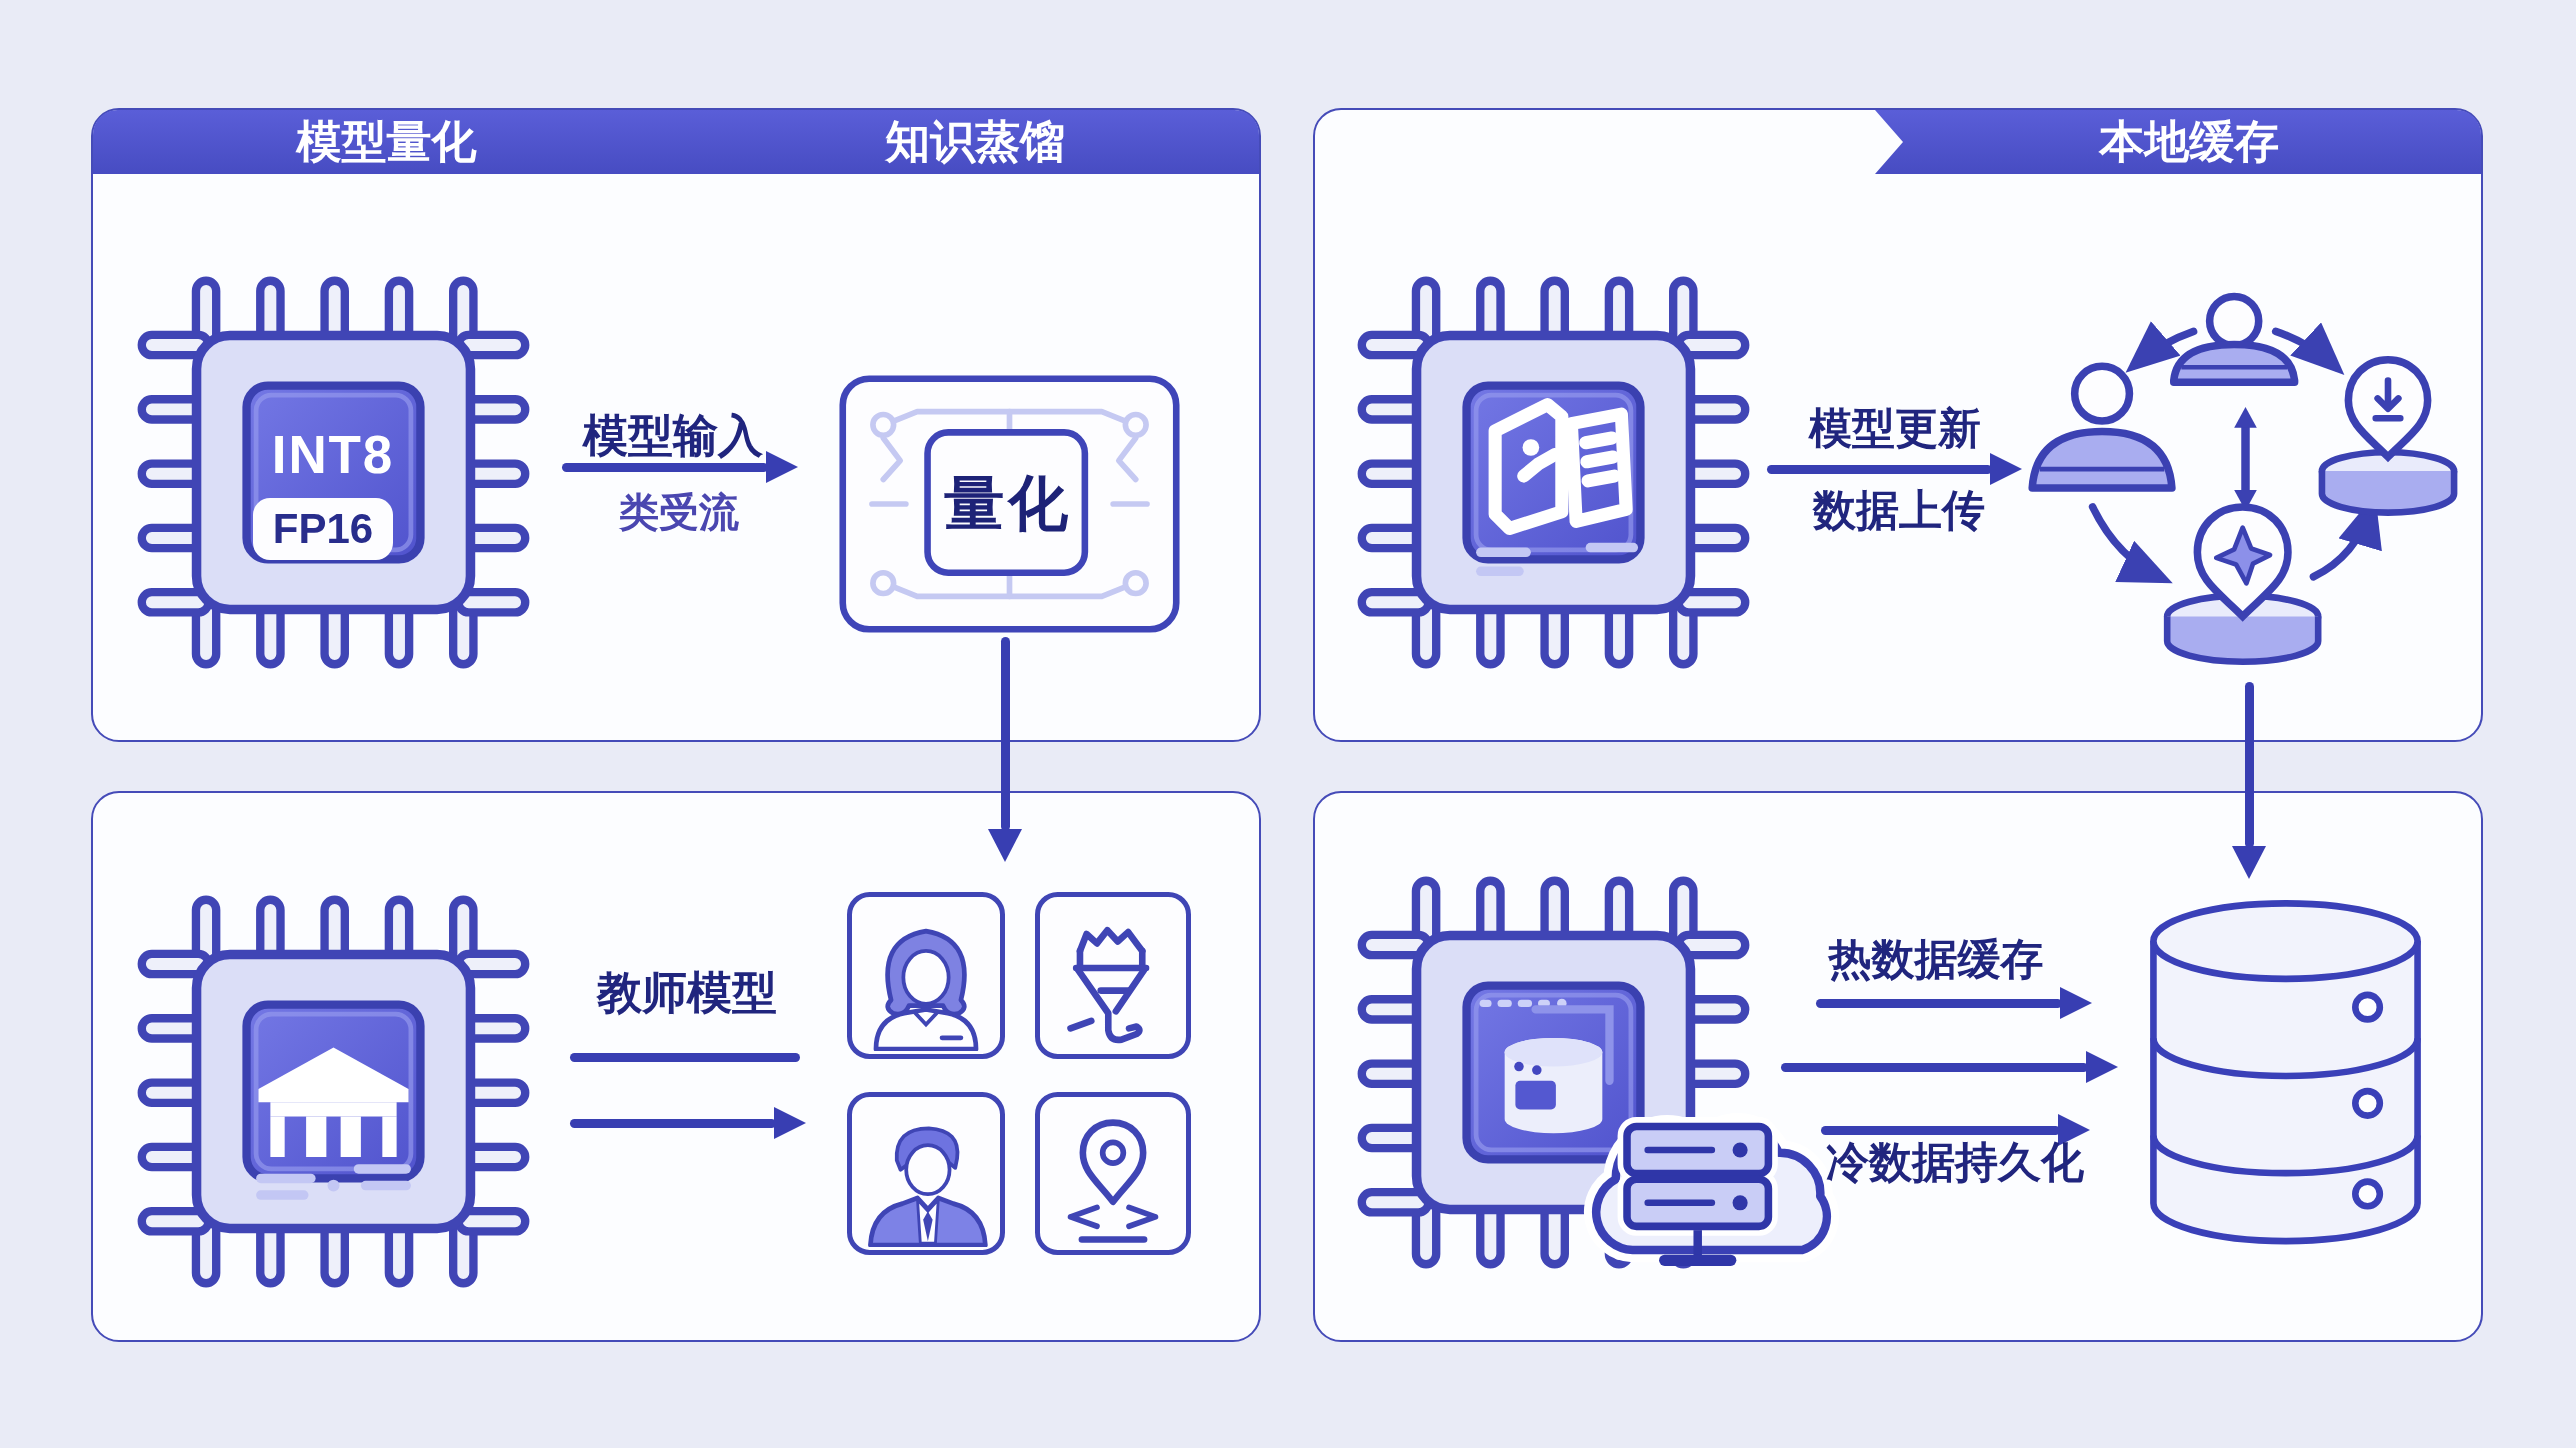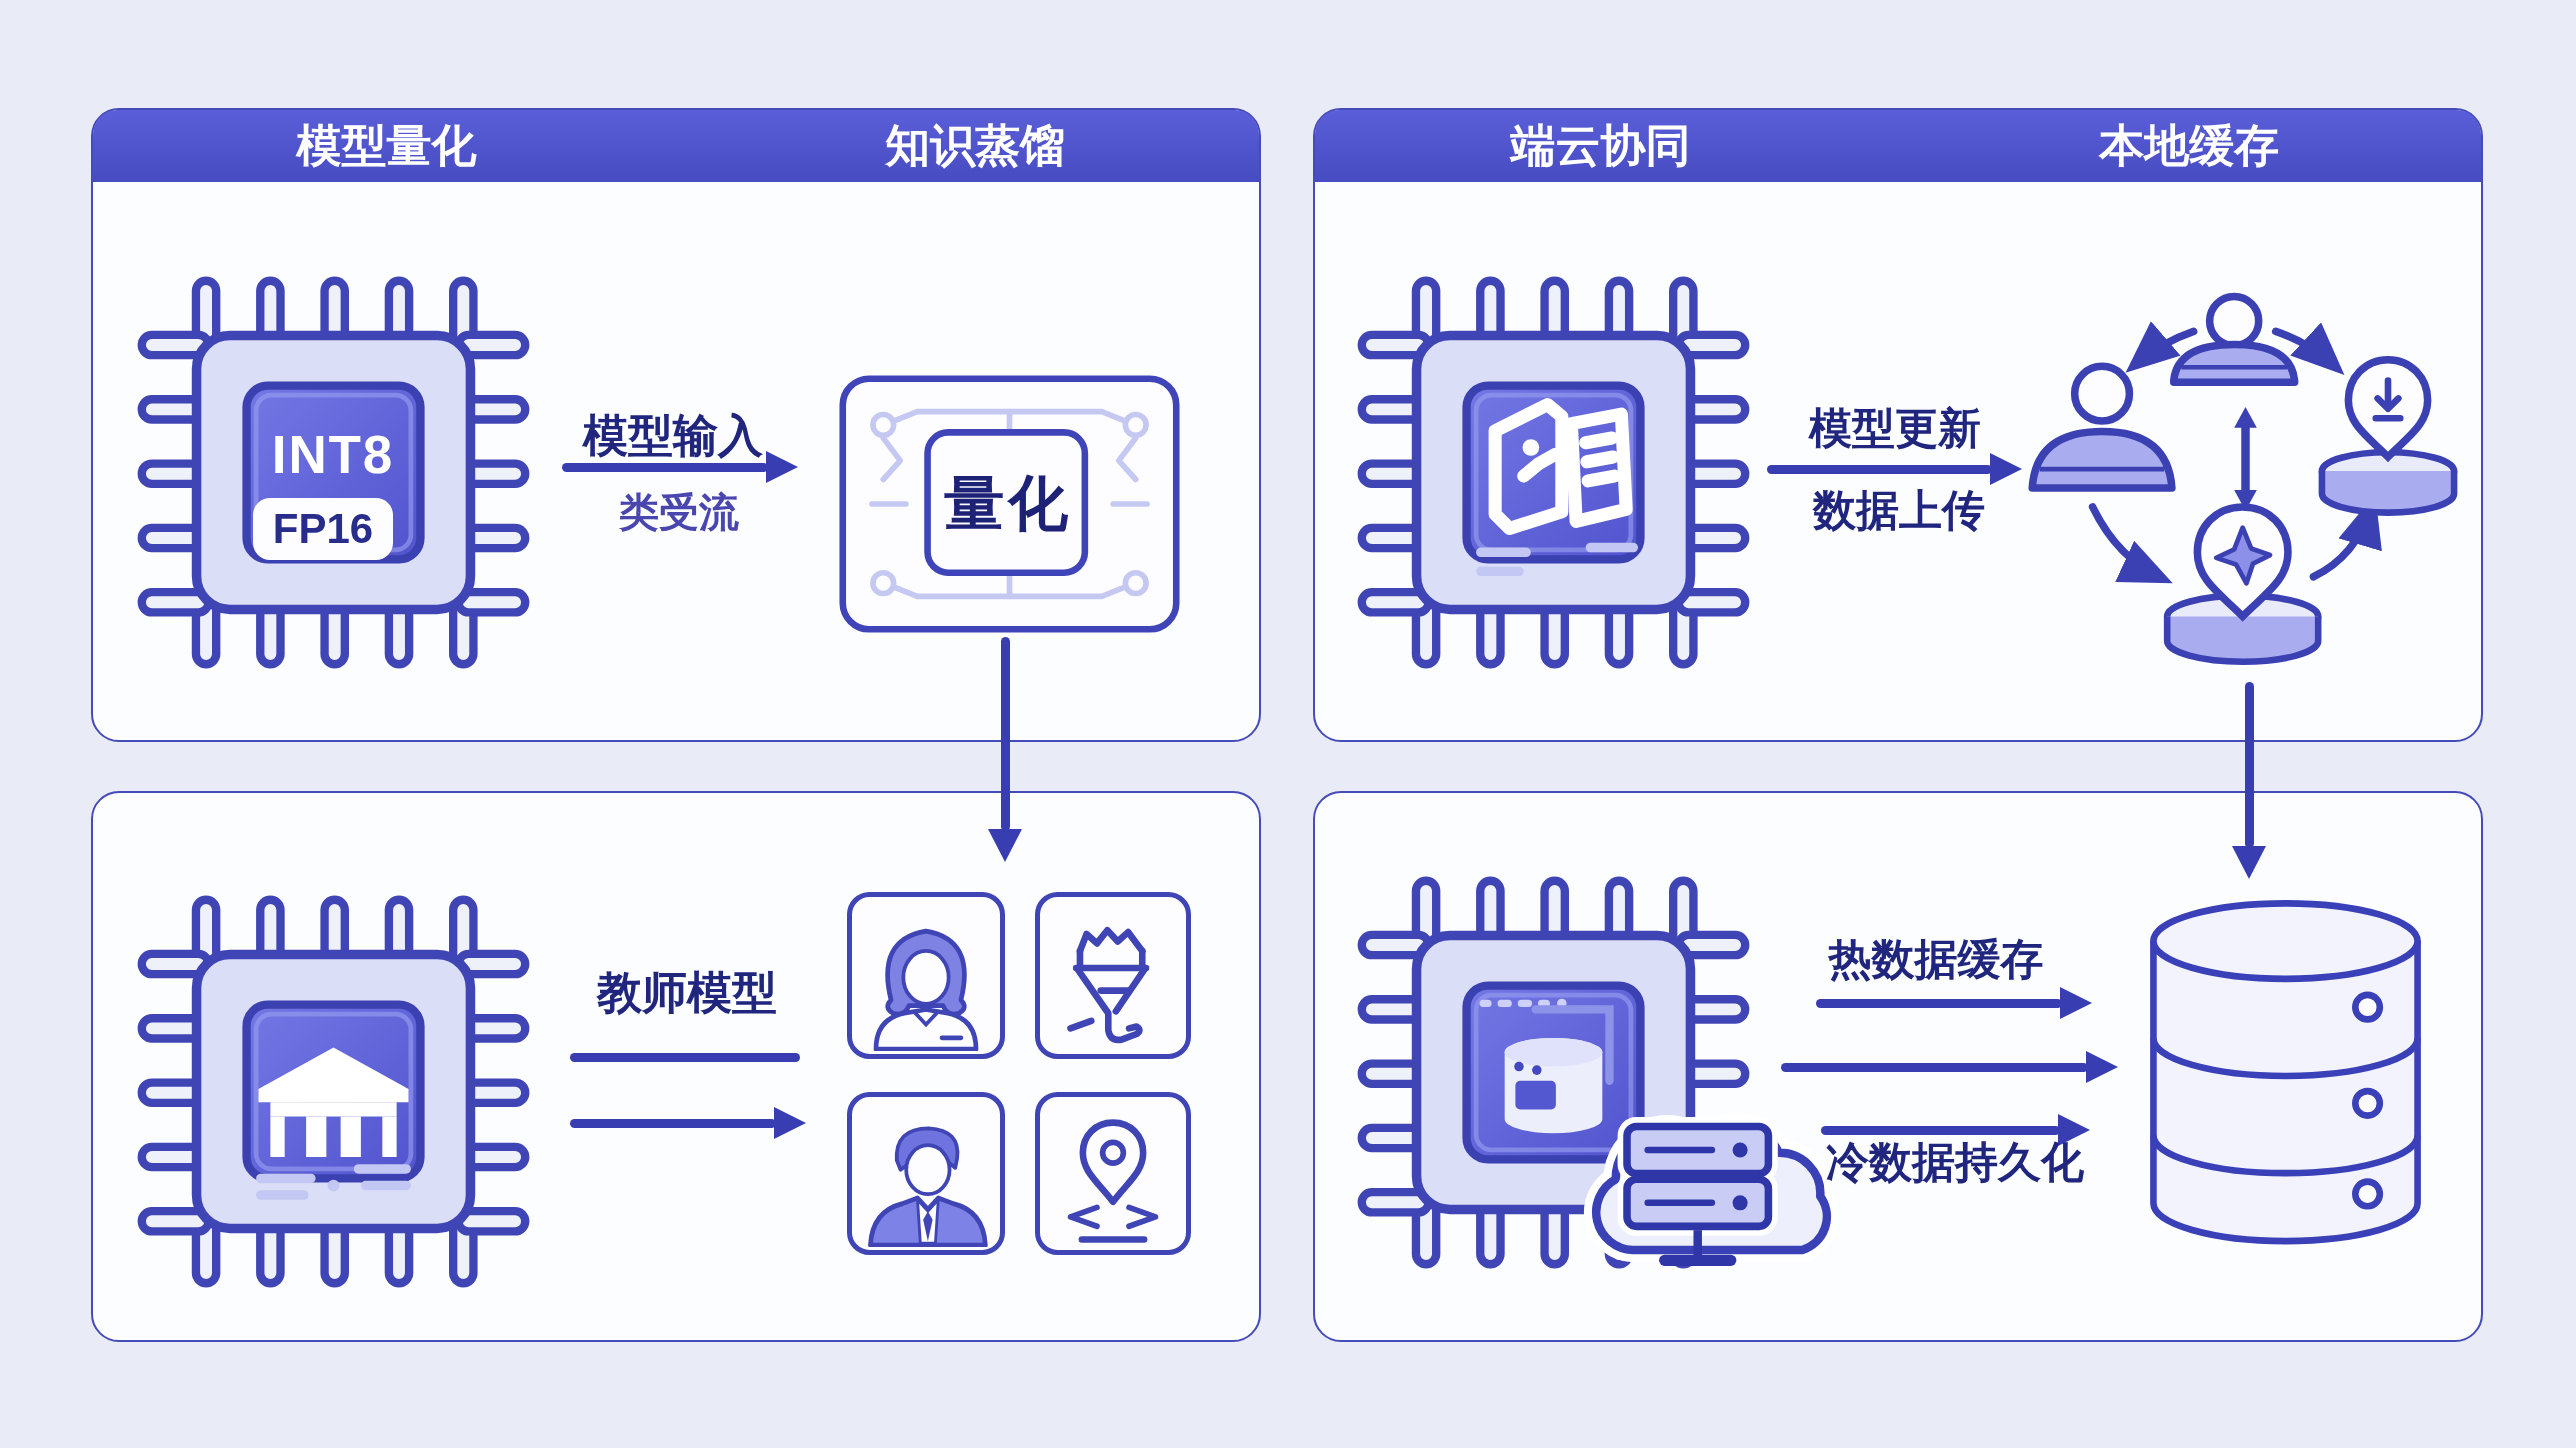--- a/index.html
+++ b/index.html
@@ -1,20 +1,20 @@
 <!DOCTYPE html>
 <html style="font-size:15px"><head>
 <meta charset="utf-8">
 <style>
   html,body{margin:0;padding:0;background:#e9ebf6;}
   #stage{position:relative;width:2576px;height:1448px;background:#e9ebf6;overflow:hidden;
          font-family:"Liberation Sans","DejaVu Sans",sans-serif;}
   .abs{position:absolute;}
   .panel{position:absolute;background:#fcfdff;border:2.8px solid #454bb8;border-radius:28px;box-sizing:border-box;}
-  .banner{position:absolute;top:0;left:0;right:0;height:72px;border-radius:24.5px 24.5px 0 0;overflow:hidden;}
+  .banner{position:absolute;top:0;left:0;right:0;height:64px;border-radius:24.5px 24.5px 0 0;overflow:hidden;}
   .seg{position:absolute;top:0;bottom:0;background:linear-gradient(180deg,#5a5ed8,#474cc2);
        display:flex;align-items:center;justify-content:center;color:#ffffff;font-size:45px;font-weight:bold;}
   .seg-l{left:0;clip-path:polygon(0 0,calc(100% - 28px) 0,100% 50%,calc(100% - 28px) 100%,0 100%);padding-right:34px;}
   .seg-r{right:0;clip-path:polygon(0 0,100% 0,100% 100%,0 100%,28px 50%);padding-left:22.6px;}
   .label{position:absolute;transform:translate(-50%,-50%);white-space:nowrap;font-weight:bold;
          color:#20257e;font-size:45px;}
   .label.purple{color:#4a46b0;font-size:40px;}
   .harrow{position:absolute;height:8.5px;background:#383eb2;border-radius:4.7px;}
   .harrow.head::after{content:'';position:absolute;right:-30px;top:50%;transform:translateY(-50%);
       border-left:32px solid #383eb2;border-top:16px solid transparent;border-bottom:16px solid transparent;}
@@ -79,23 +79,20 @@
         <span>模型量化</span>
       </div>
       <div class="seg seg-r" style="left:576px;">
         <span>知识蒸馏</span>
       </div>
     </div>
   </div>
 
   <div class="panel" style="left:1313px;top:108px;width:1170px;height:634px;">
     <div class="banner">
-      <div class="seg seg-l" style="width:571px;">
-        <span>端云协同</span>
-      </div>
       <div class="seg seg-r" style="left:560px;">
         <span>本地缓存</span>
       </div>
     </div>
   </div>
 
   <div class="panel" style="left:91px;top:791px;width:1170px;height:551px;"></div>
   <div class="panel" style="left:1313px;top:791px;width:1170px;height:551px;"></div>
 
   <svg class="abs" style="left:137px;top:276px;" width="393" height="393" viewBox="0 0 330 330">

